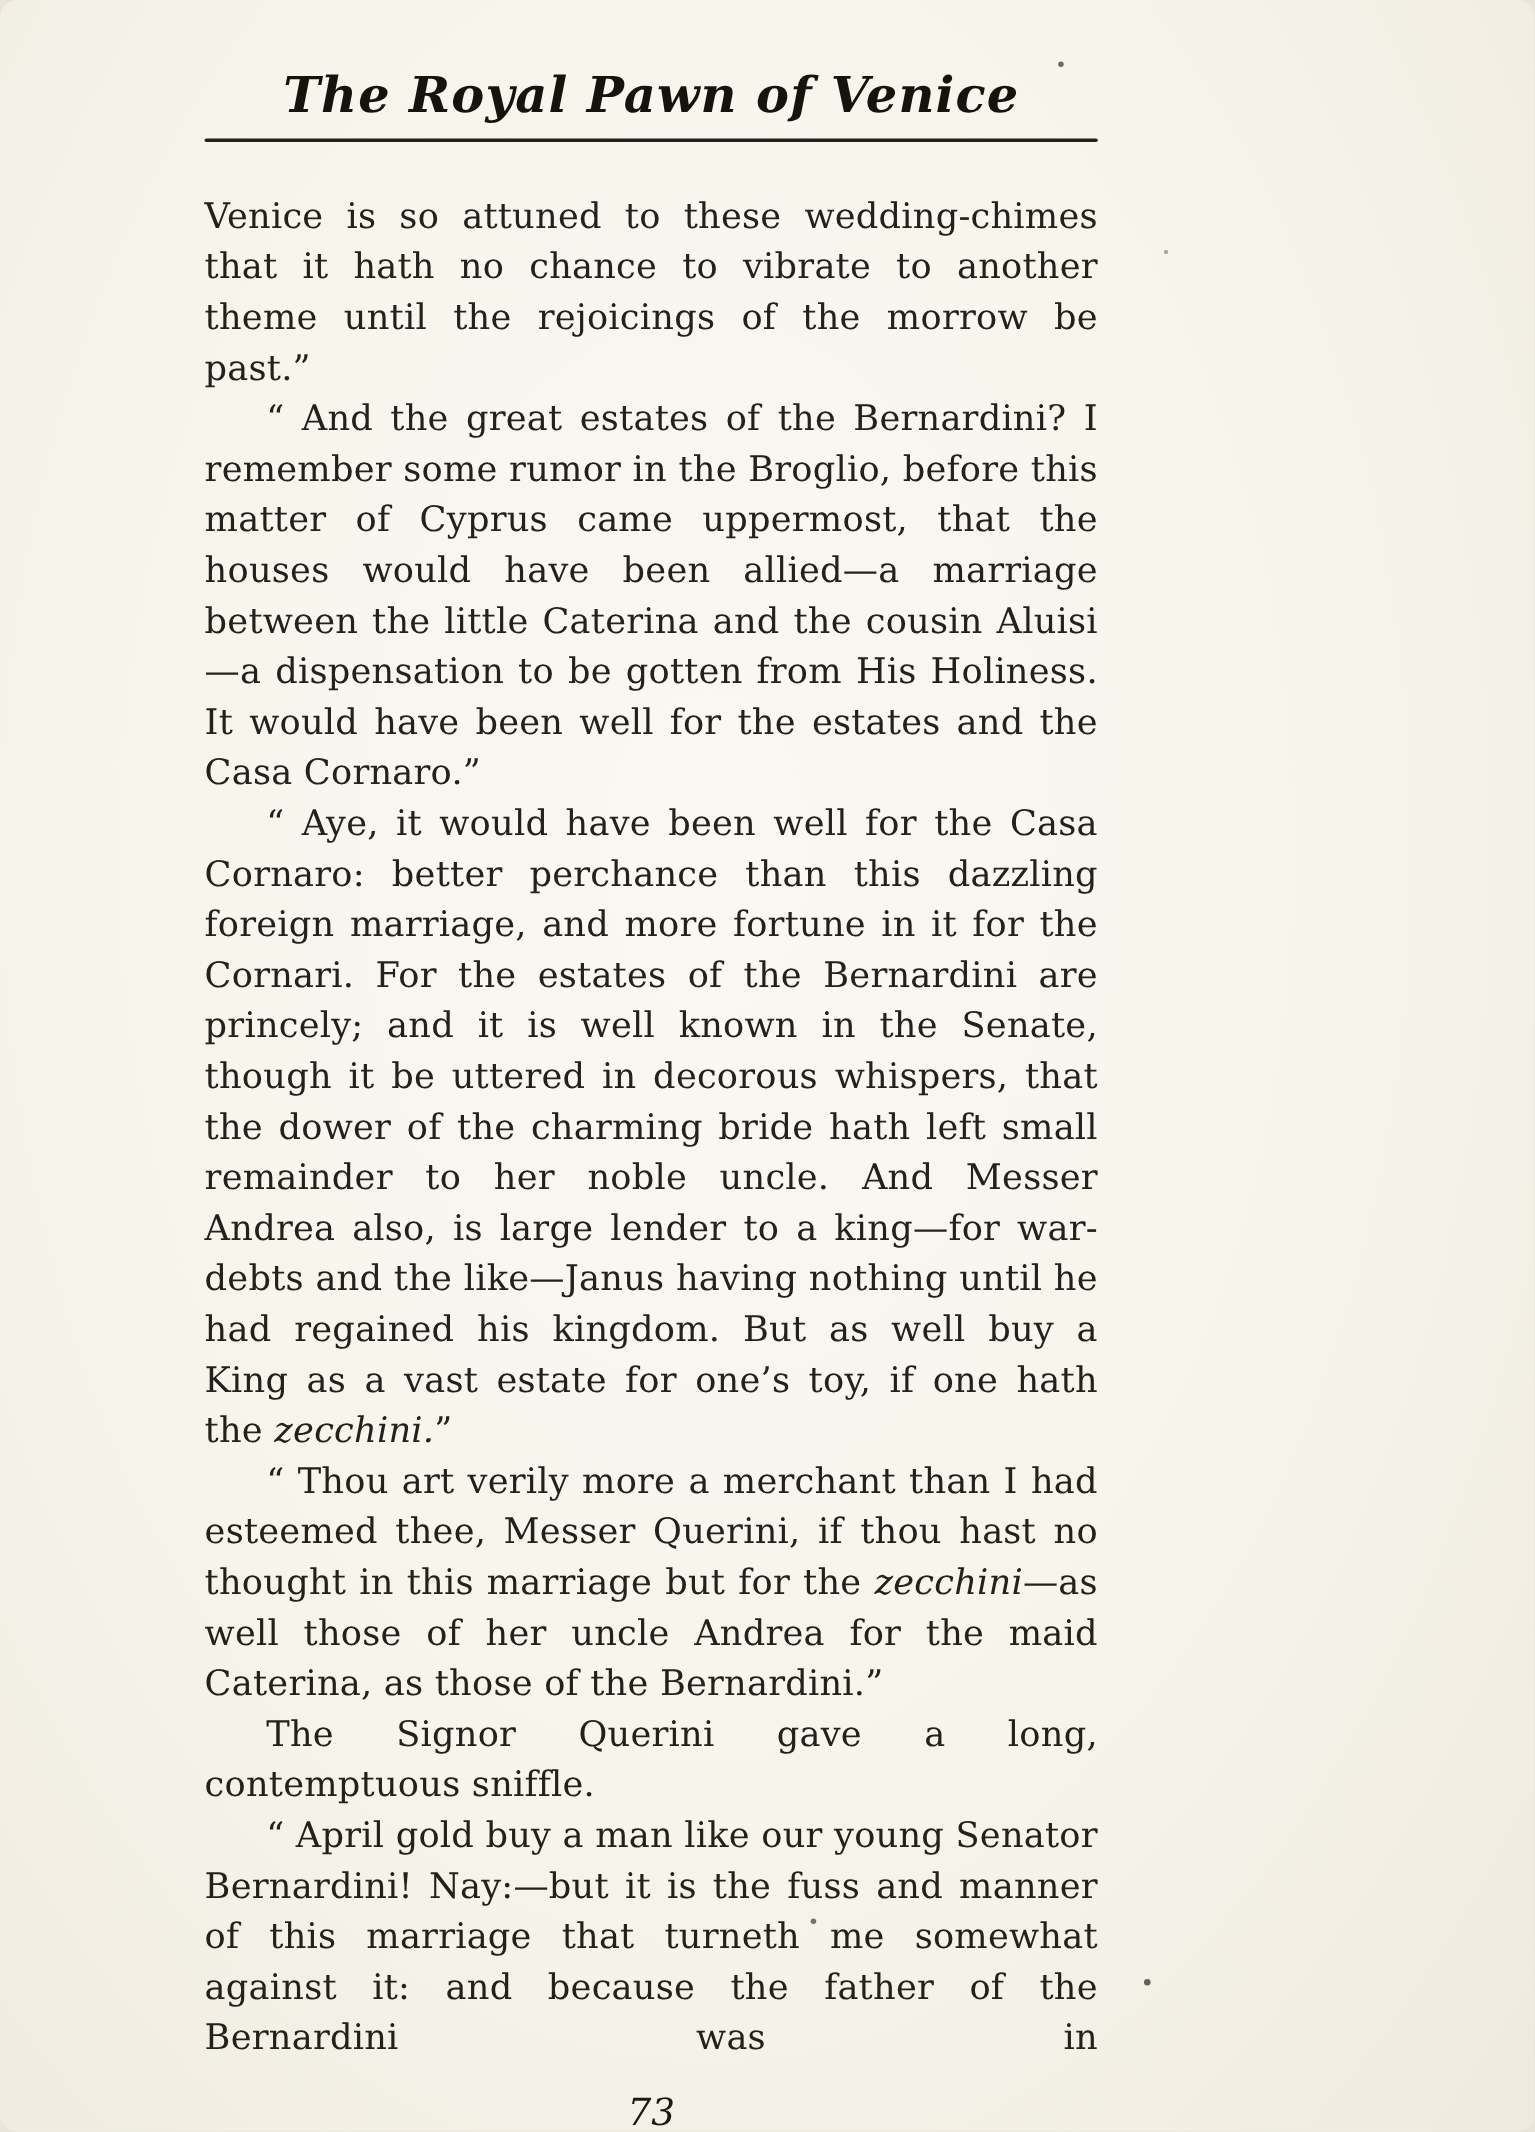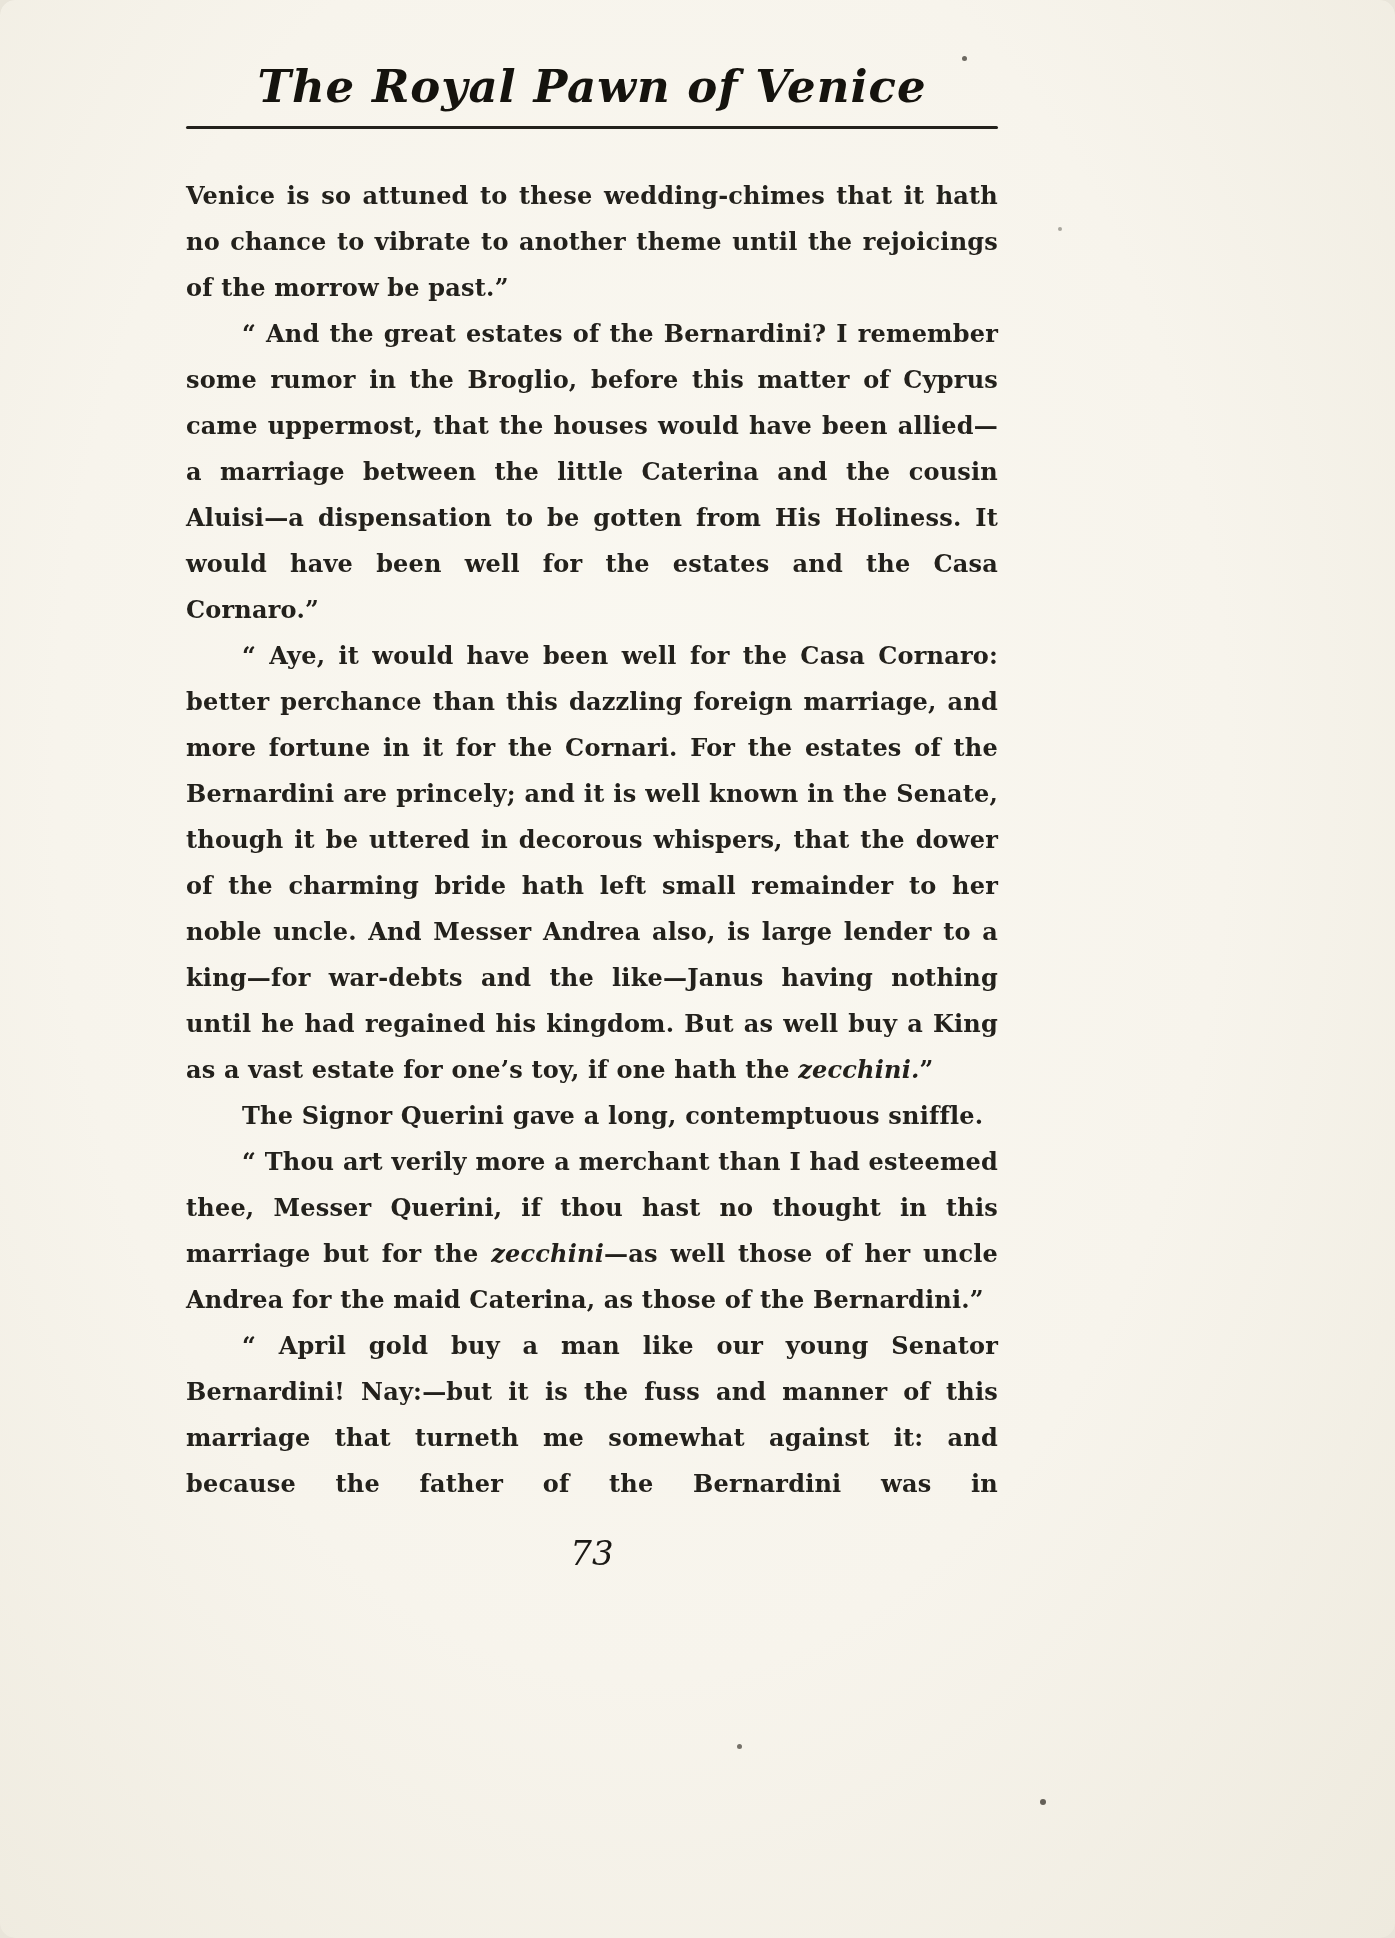--- a/index.html
+++ b/index.html
@@ -41,26 +41,25 @@
 
   .title-rule {
     margin-top: 12px;
     height: 3px;
     background: var(--rule, #23211c);
     border-radius: 2px;
   }
 
   .text-block {
     margin-top: 44px;
-    font-size: 24px;
+    font-size: 32px;
     line-height: 46px;
     text-align: justify;
     color: var(--ink, #23211c);
     letter-spacing: 0.2px;
-    font-weight: bold;
   }
 
   .para { text-indent: 0; }
   .para.indent { text-indent: 56px; }
   .para.justify-last { text-align-last: justify; }
 
   .para em { font-style: italic; }
 
   .page-number {
     margin-top: 26px;
@@ -90,22 +89,22 @@
     <header class="page-header">
       <h1 class="book-title">The Royal Pawn of Venice</h1>
       <div class="title-rule"></div>
     </header>
 
     <main class="text-block">
 
     <p class="para"><span>Venice is so attuned to these wedding-chimes that it hath no chance to vibrate to another theme until the rejoicings of the morrow be past.”</span></p>
         <p class="para indent"><span>“ And the great estates of the Bernardini?  I remember some rumor in the Broglio, before this matter of Cyprus came uppermost, that the houses would have been allied—a marriage between the little Caterina and the cousin Aluisi—a dispensation to be gotten from His Holiness.  It would have been well for the estates and the Casa Cornaro.”</span></p>
         <p class="para indent"><span>“ Aye, it would have been well for the Casa Cornaro: better perchance than this dazzling foreign marriage, and more fortune in it for the Cornari.  For the estates of the Bernardini are princely; and it is well known in the Senate, though it be uttered in decorous whispers, that the dower of the charming bride hath left small remainder to her noble uncle.  And Messer Andrea also, is large lender to a king—for war-debts and the like—Janus having nothing until he had regained his kingdom.  But as well buy a King as a vast estate for one’s toy, if one hath the </span><em>zecchini.</em><span>”</span></p>
+        <p class="para indent"><span>“ Thou art verily more a merchant than I had esteemed thee, Messer Querini, if thou hast no thought in this marriage but for the </span><em>zecchini</em><span>—as well those of her uncle Andrea for the maid Caterina, as those of the Bernardini.”</span></p>
         <p class="para indent"><span>The Signor Querini gave a long, contemptuous sniffle.</span></p>
-        <p class="para indent"><span>“ Thou art verily more a merchant than I had esteemed thee, Messer Querini, if thou hast no thought in this marriage but for the </span><em>zecchini</em><span>—as well those of her uncle Andrea for the maid Caterina, as those of the Bernardini.”</span></p>
         <p class="para indent justify-last"><span>“ April gold buy a man like our young Senator Bernardini!  Nay:—but it is the fuss and manner of this marriage that turneth me somewhat against it: and because the father of the Bernardini was in</span></p>
       </main>
 
     <footer>
       <div class="page-number">73</div>
     </footer>
 
   </div>
 
   <div class="speck s1"></div>

